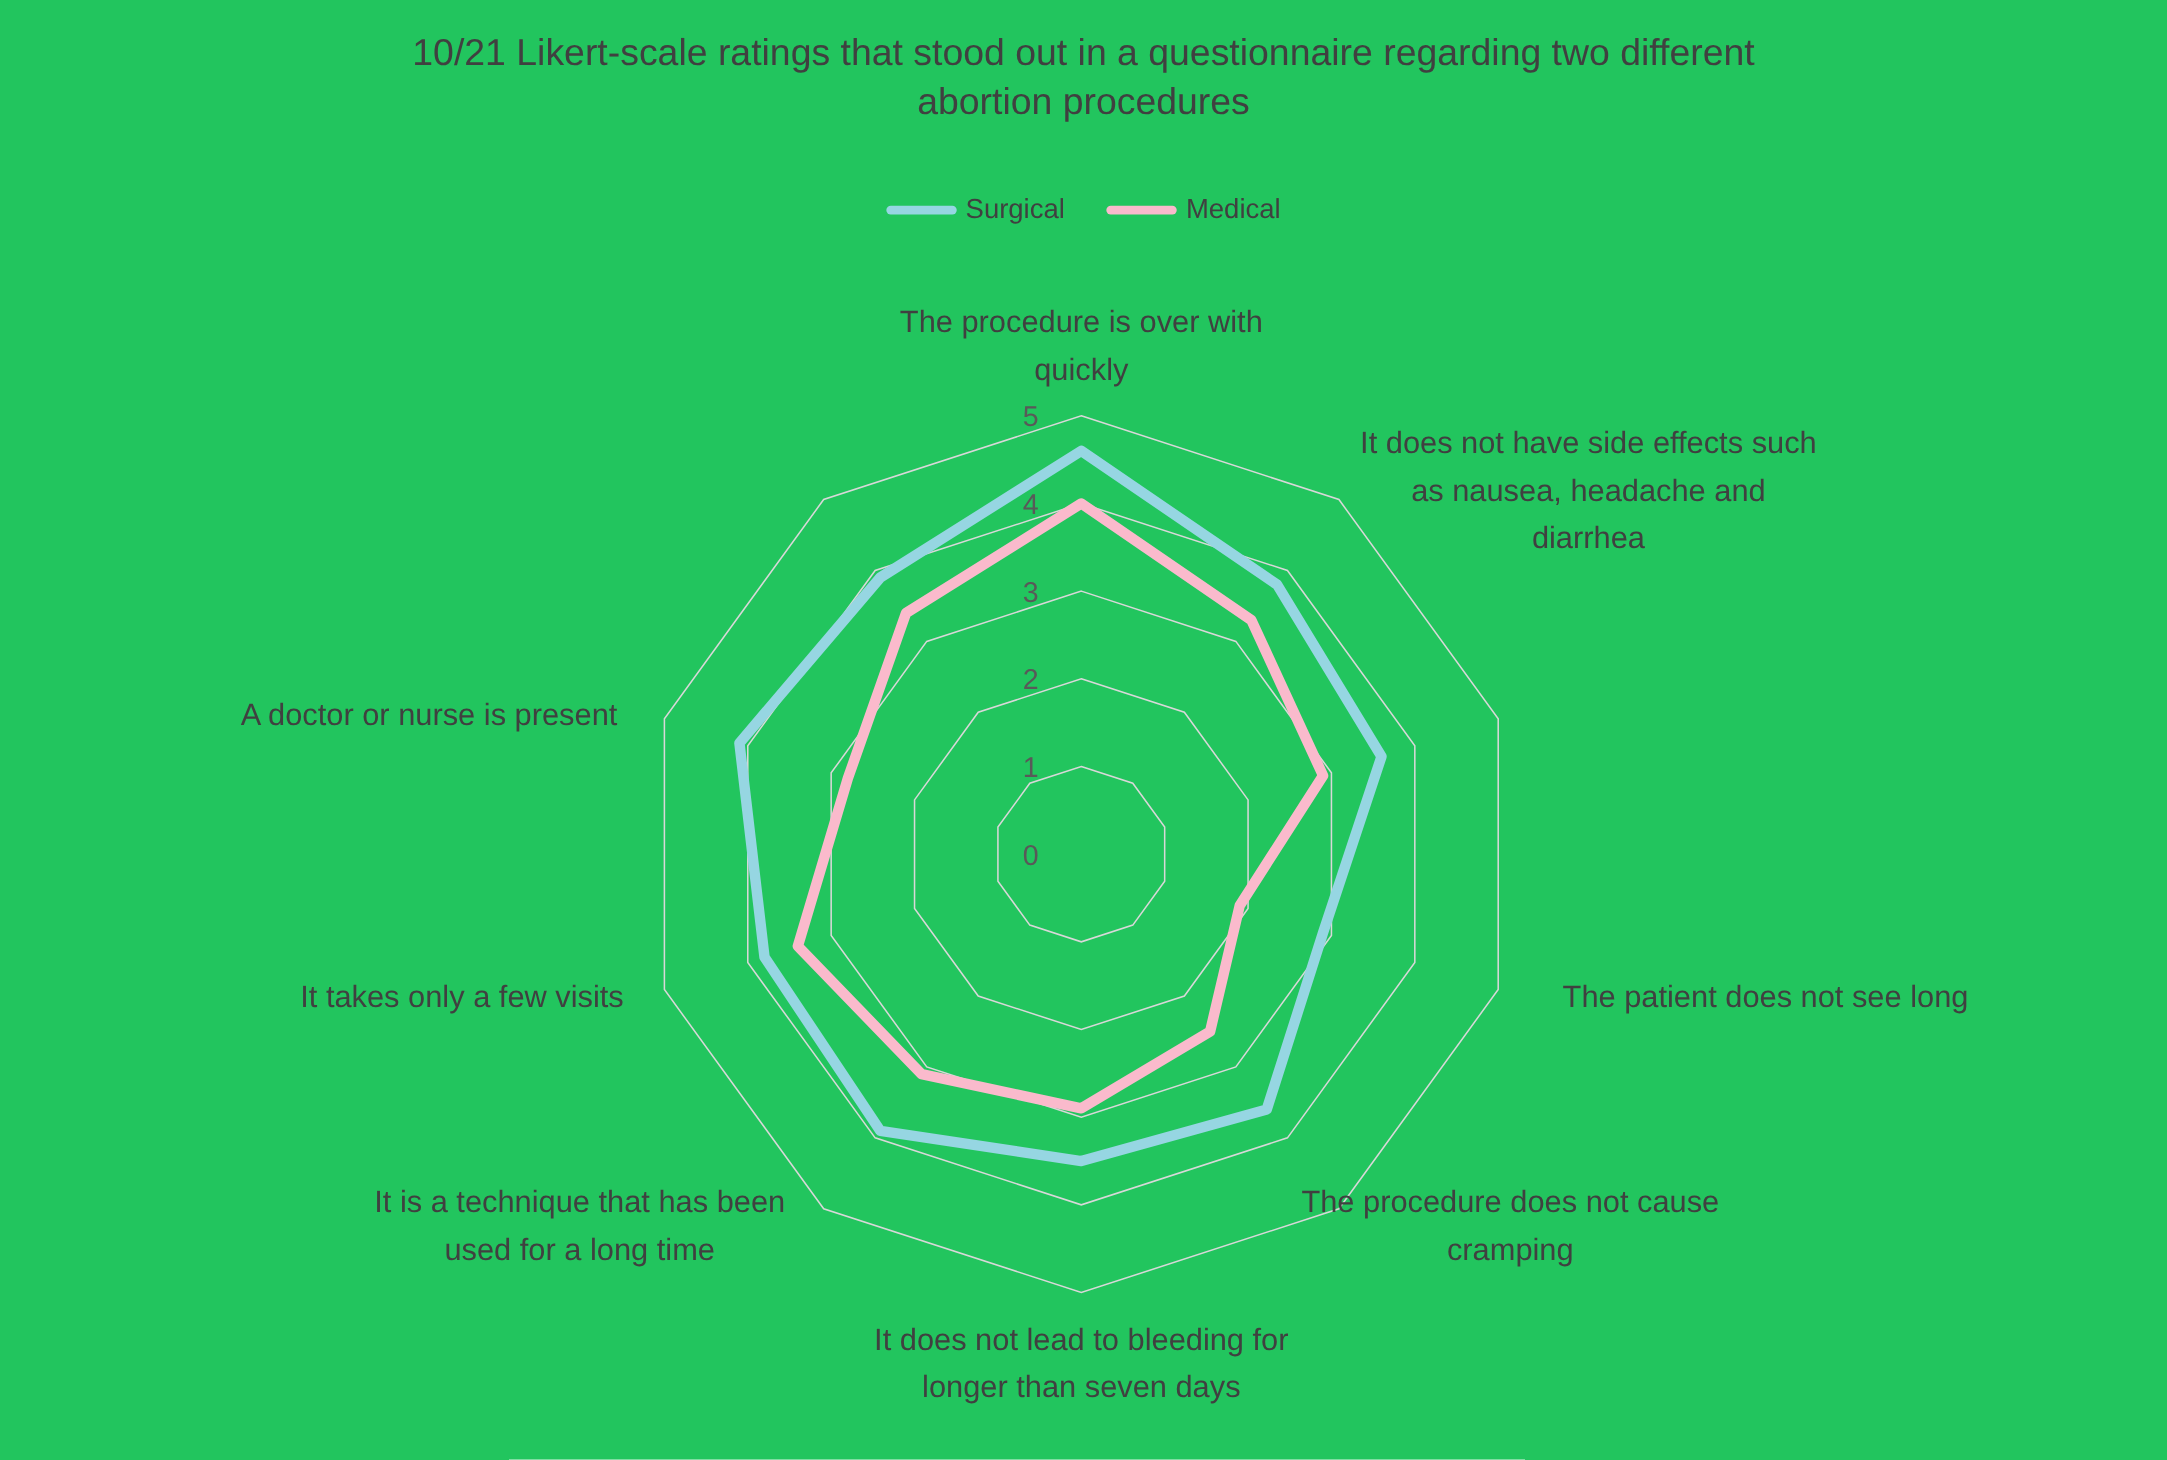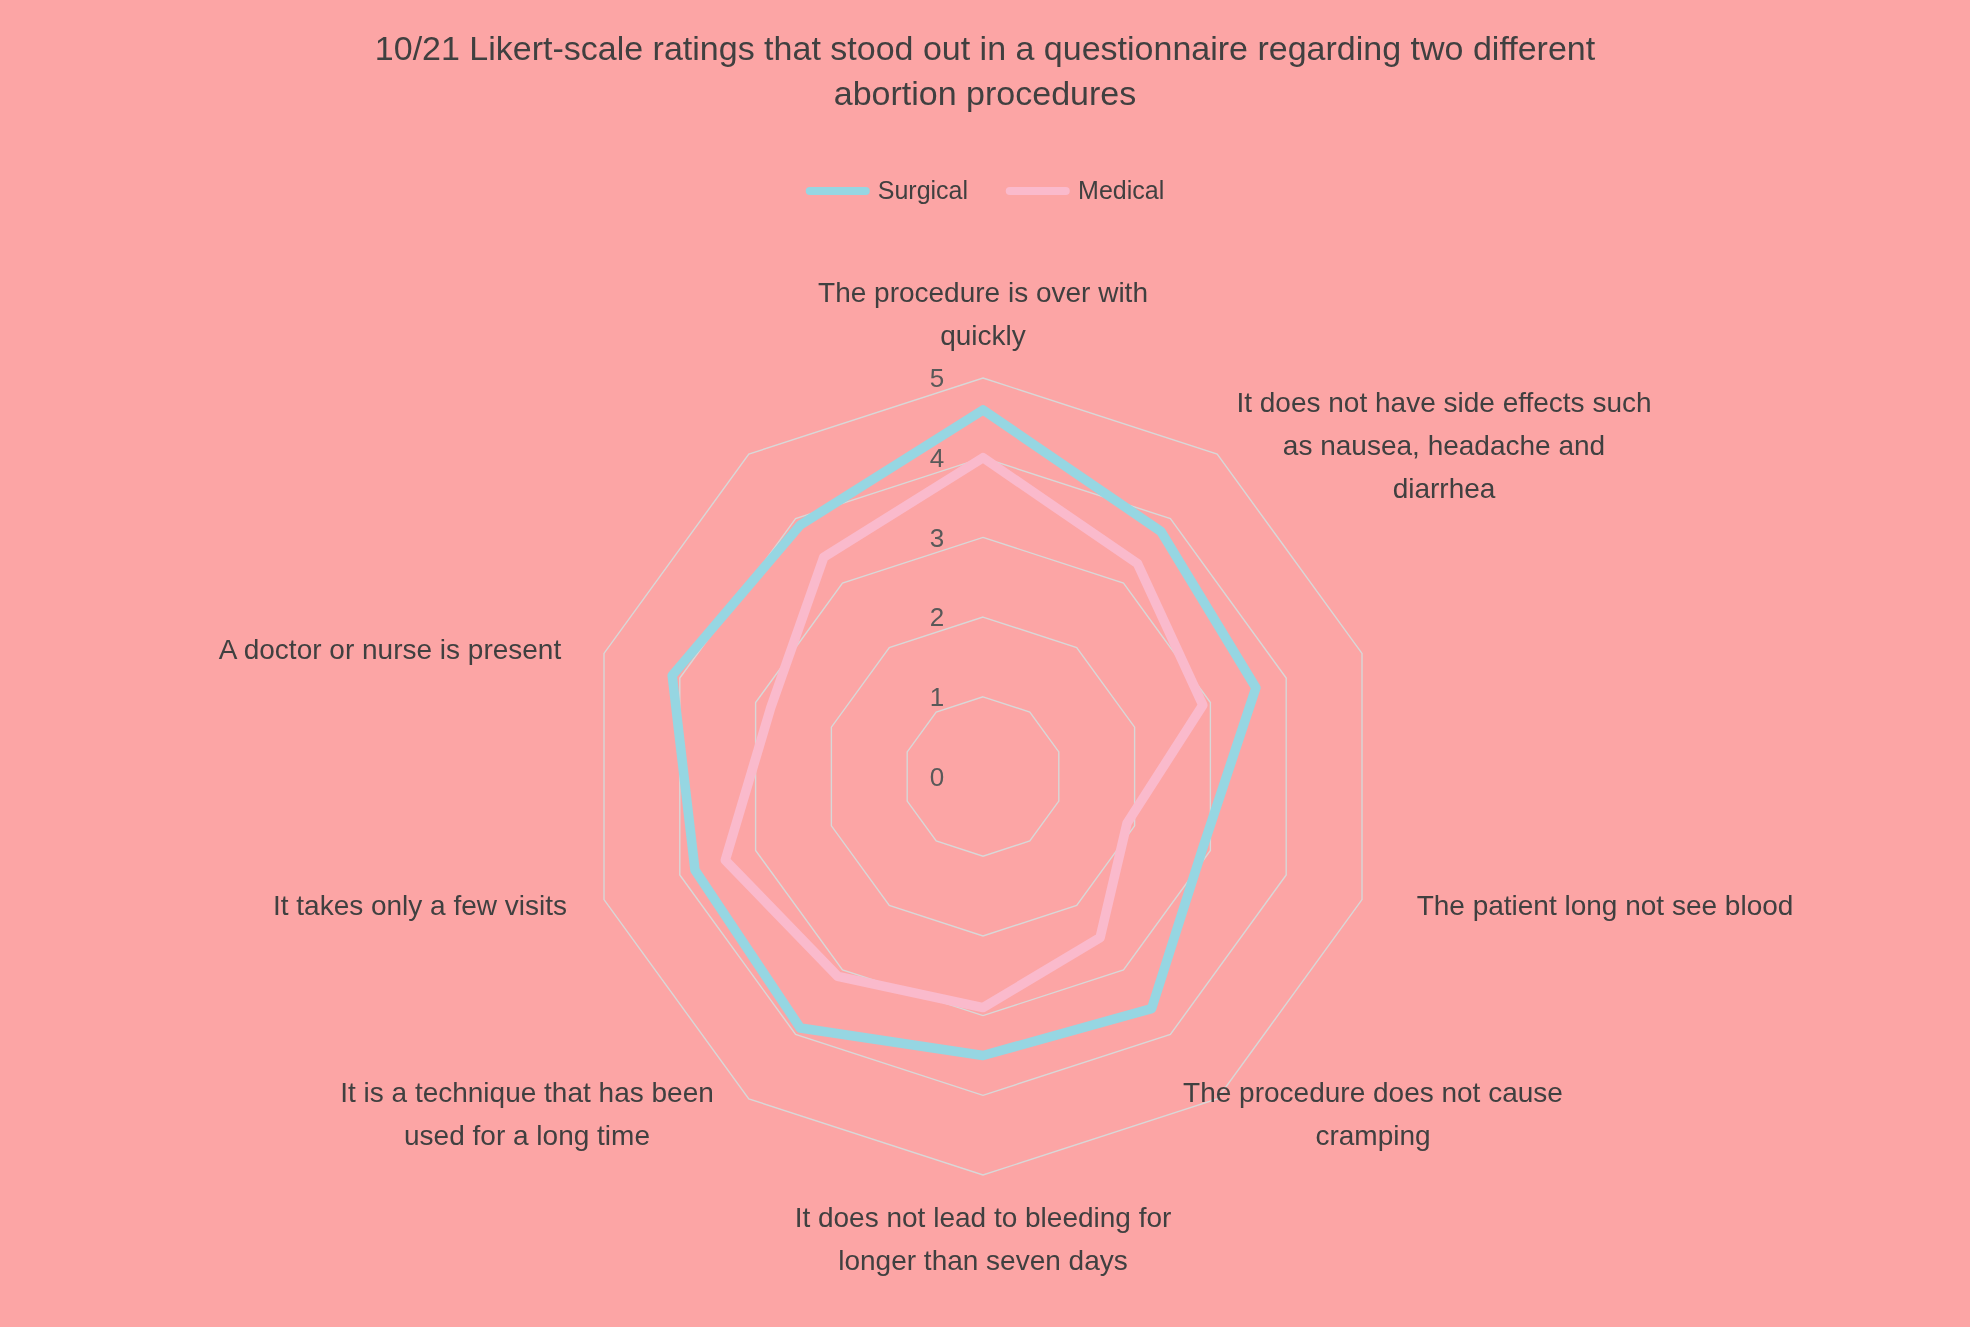--- a/index.html
+++ b/index.html
@@ -1,19 +1,19 @@
 <!DOCTYPE html>
 <html><head>
 <meta charset="utf-8">
 <style>
   html,body{margin:0;padding:0;background:#ffffff;}
   .page{
     position:relative;
     width:1970px;height:1327px;
-    background:#fca5a5;
+    background:#22c55e;
     font-family:"Liberation Sans", sans-serif;
     color:#404040;
     overflow:hidden;
   }
   .chart-title{
     position:absolute;left:0;right:0;top:26px;
     text-align:center;
     font-size:34px;line-height:45px;
     color:#404040;
     white-space:pre-line;
@@ -88,21 +88,21 @@
       <polygon points="983.0,378.0 1217.2,454.1 1362.0,653.4 1362.0,899.6 1217.2,1098.9 983.0,1175.0 748.8,1098.9 604.0,899.6 604.0,653.4 748.8,454.1" fill="none" stroke="#D8D8D8" stroke-width="1.4"></polygon>
       <polygon points="983.0,409.9 1161.0,531.5 1255.9,687.8 1202.8,847.9 1151.6,1008.6 983.0,1055.5 800.3,1028.0 695.0,870.1 672.2,675.5 800.3,525.0" fill="none" stroke="#96D6E2" stroke-width="9.5" stroke-linejoin="round" stroke-linecap="round"></polygon>
       <polygon points="983.0,457.7 1137.6,563.7 1202.8,705.1 1127.0,823.3 1100.1,937.7 983.0,1007.6 837.8,976.4 725.3,860.2 770.8,707.5 823.7,557.3" fill="none" stroke="#FABACC" stroke-width="9.5" stroke-linejoin="round" stroke-linecap="round"></polygon>
     </svg>
 
   <div class="axis-label a0">The procedure is over with
 quickly</div>
   <div class="axis-label a1">It does not have side effects such
 as nausea, headache and
 diarrhea</div>
-  <div class="axis-label a3">The patient long not see blood</div>
+  <div class="axis-label a3">The patient does not see long</div>
   <div class="axis-label a4">The procedure does not cause
 cramping</div>
   <div class="axis-label a5">It does not lead to bleeding for
 longer than seven days</div>
   <div class="axis-label a6">It is a technique that has been
 used for a long time</div>
   <div class="axis-label a7">It takes only a few visits</div>
   <div class="axis-label a8">A doctor or nurse is present</div>
 
   <div class="tick t0">0</div>

